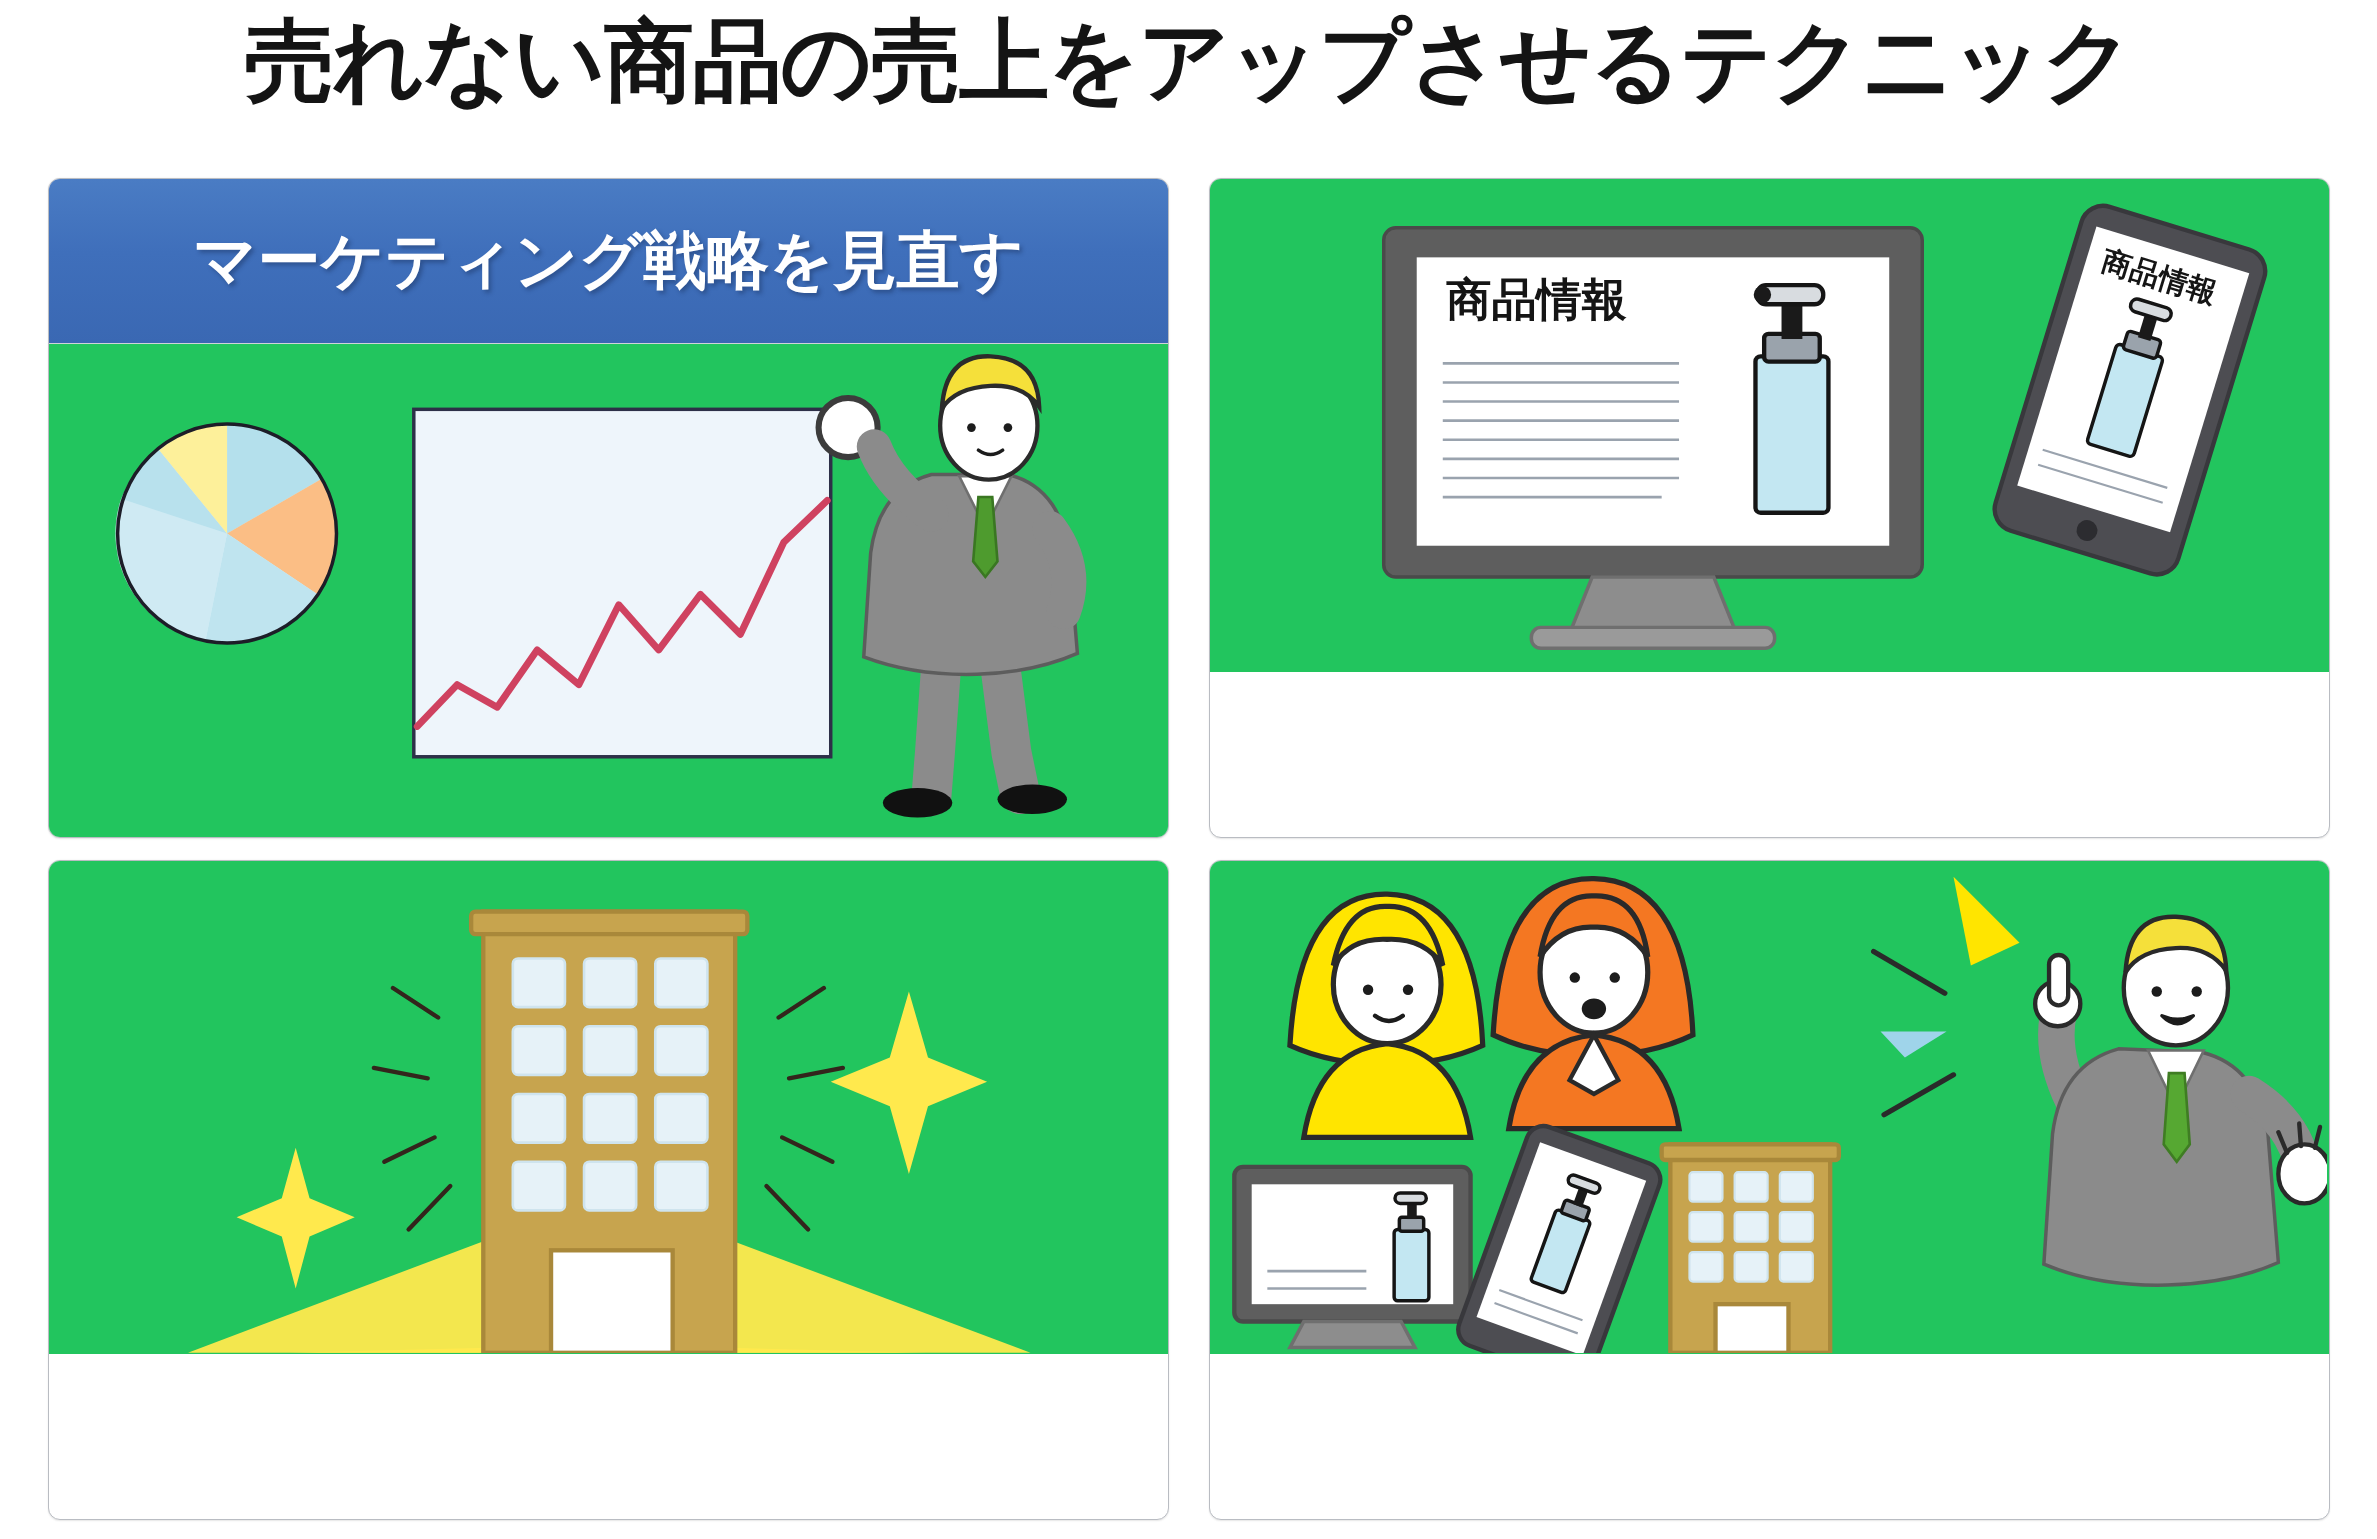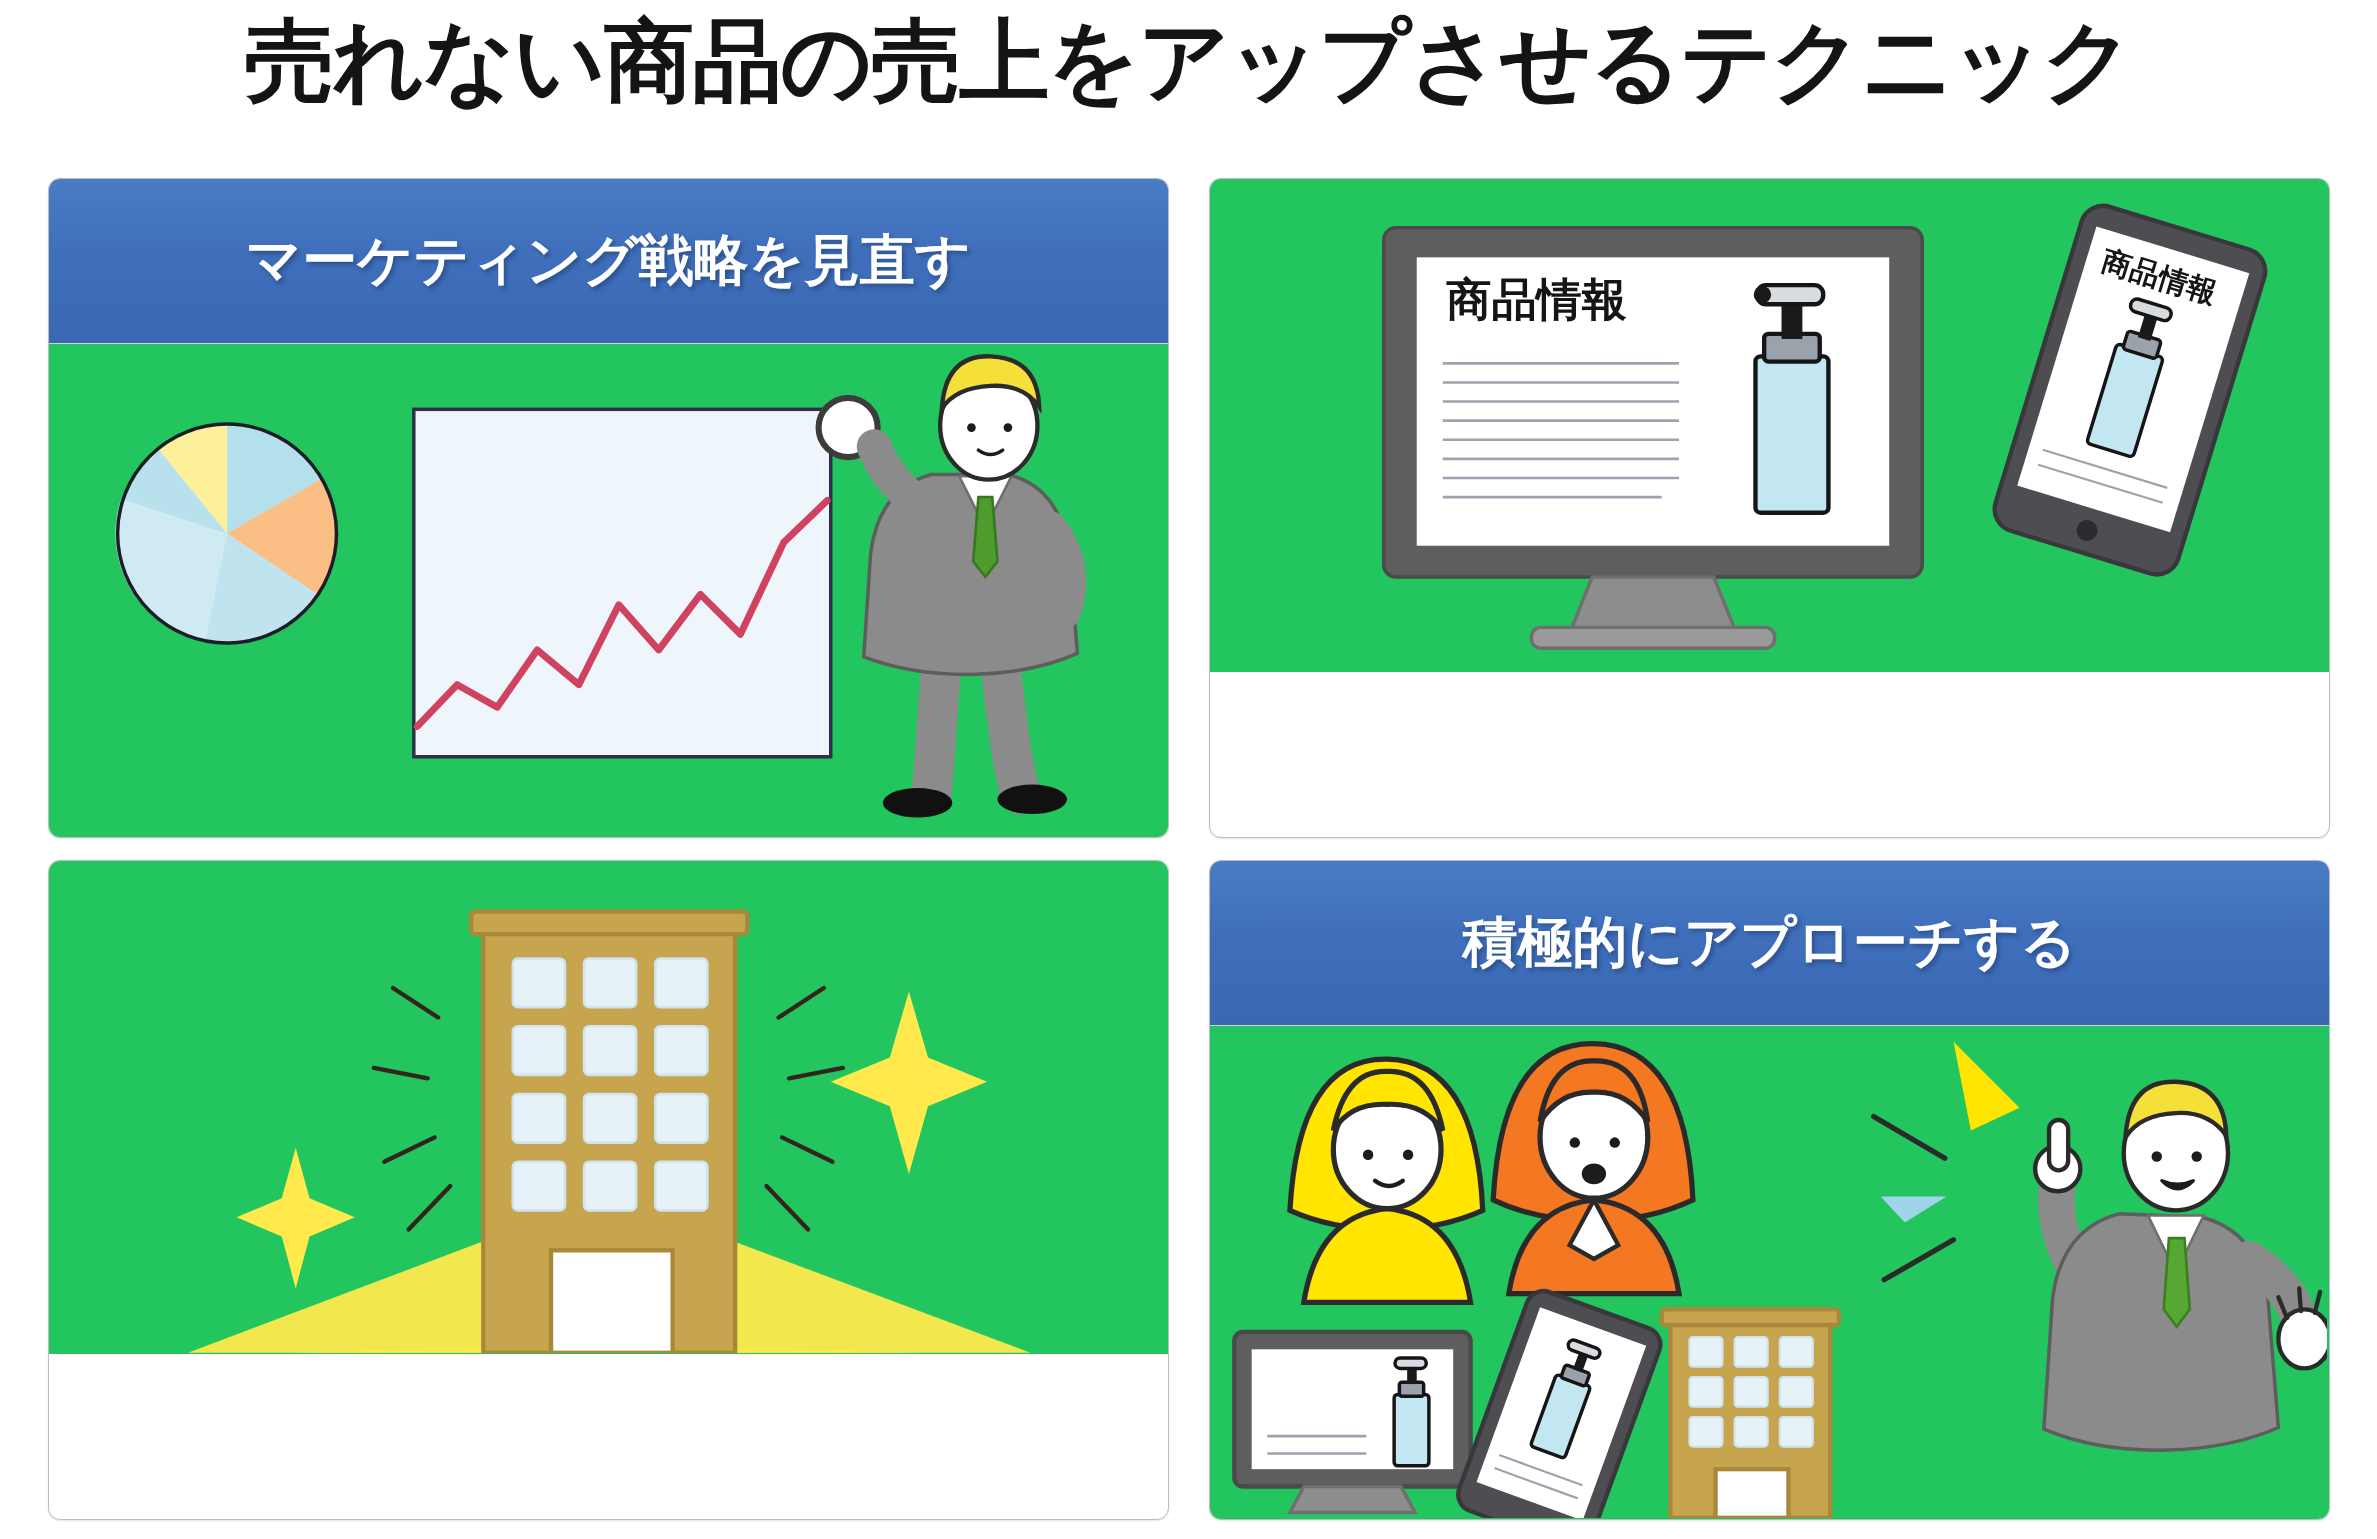--- a/index.html
+++ b/index.html
@@ -44,21 +44,21 @@
   }
   .card-header {
     height: 165px;
     background: linear-gradient(180deg,#4a7cc4 0%, #3f6fbb 45%, #3a68b3 100%);
     border-bottom: 1.7px solid #cfd3d8;
     display: flex; align-items: center; justify-content: center;
     border-radius: 8.7px 8.7px 0 0;
   }
   .card-header .htxt {
     color: #ffffff;
-    font-size: 55px;
+    font-size: 63px;
     font-weight: 700;
     letter-spacing: 0px;
     text-shadow: 2.6px 2.6px 4.3px rgba(20,40,80,.40);
     white-space: nowrap;
   }
   .card-body {
     position: relative;
     height: calc(100% - 165px);
     background: #22c55e;
   }
@@ -235,23 +235,20 @@
             </g>
 
             <path d="M990 150 L1012 226 L1080 254 L1012 282 L990 360 L968 282 L900 254 L968 226 z" fill="#ffe94d"></path>
             <path d="M284 330 L300 388 L352 410 L300 432 L284 492 L268 432 L216 410 L268 388 z" fill="#ffe94d"></path>
           </svg>
         </div>
       </div>
     </div>
 
     <div class="card">
-      <div class="card-header">
-        <div class="htxt">積極的にアプローチする</div>
-      </div>
       <div class="card-body">
         <div class="ill">
           <svg viewBox="0 0 1286 566" width="1117" height="492" xmlns="http://www.w3.org/2000/svg">
 
             <g>
               <path d="M92 212 q10 -176 112 -174 q102 2 110 174 q-48 22 -110 22 q-64 0 -112 -22 z" fill="#ffe500" stroke="#2a2a2a" stroke-width="6"></path>
               <ellipse cx="204" cy="142" rx="62" ry="68" fill="#ffffff" stroke="#2a2a2a" stroke-width="6"></ellipse>
               <path d="M142 120 q14 -70 62 -68 q50 -2 64 68 q-22 -32 -64 -30 q-42 -2 -62 30 z" fill="#ffe500" stroke="#2a2a2a" stroke-width="6"></path>
               <circle cx="182" cy="148" r="6" fill="#1c1c1c"></circle>
               <circle cx="228" cy="148" r="6" fill="#1c1c1c"></circle>

